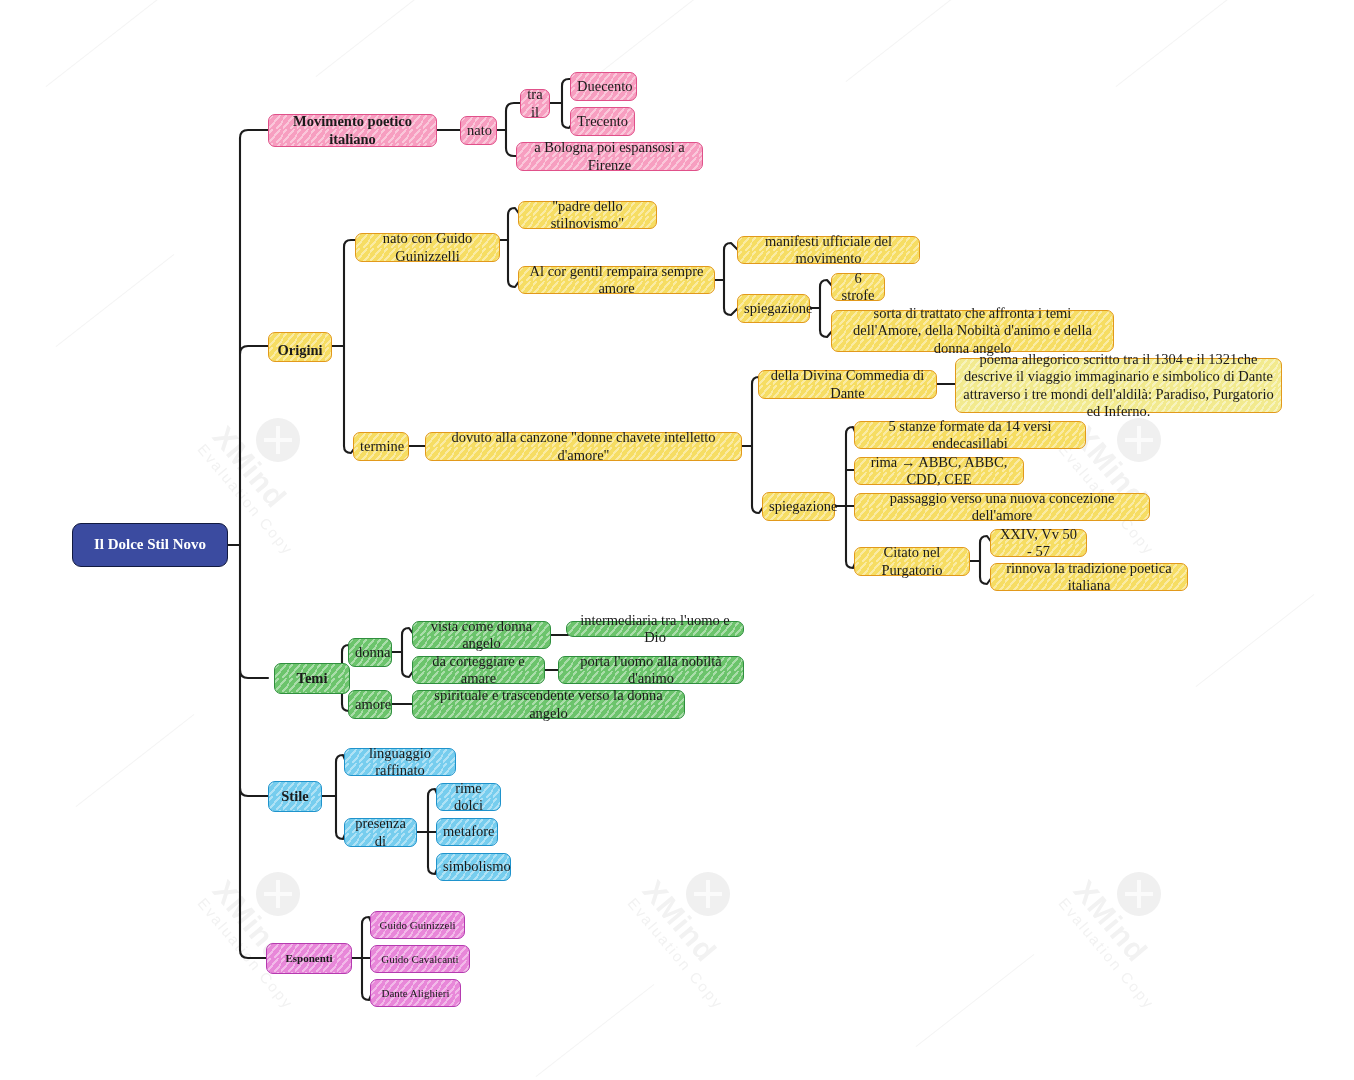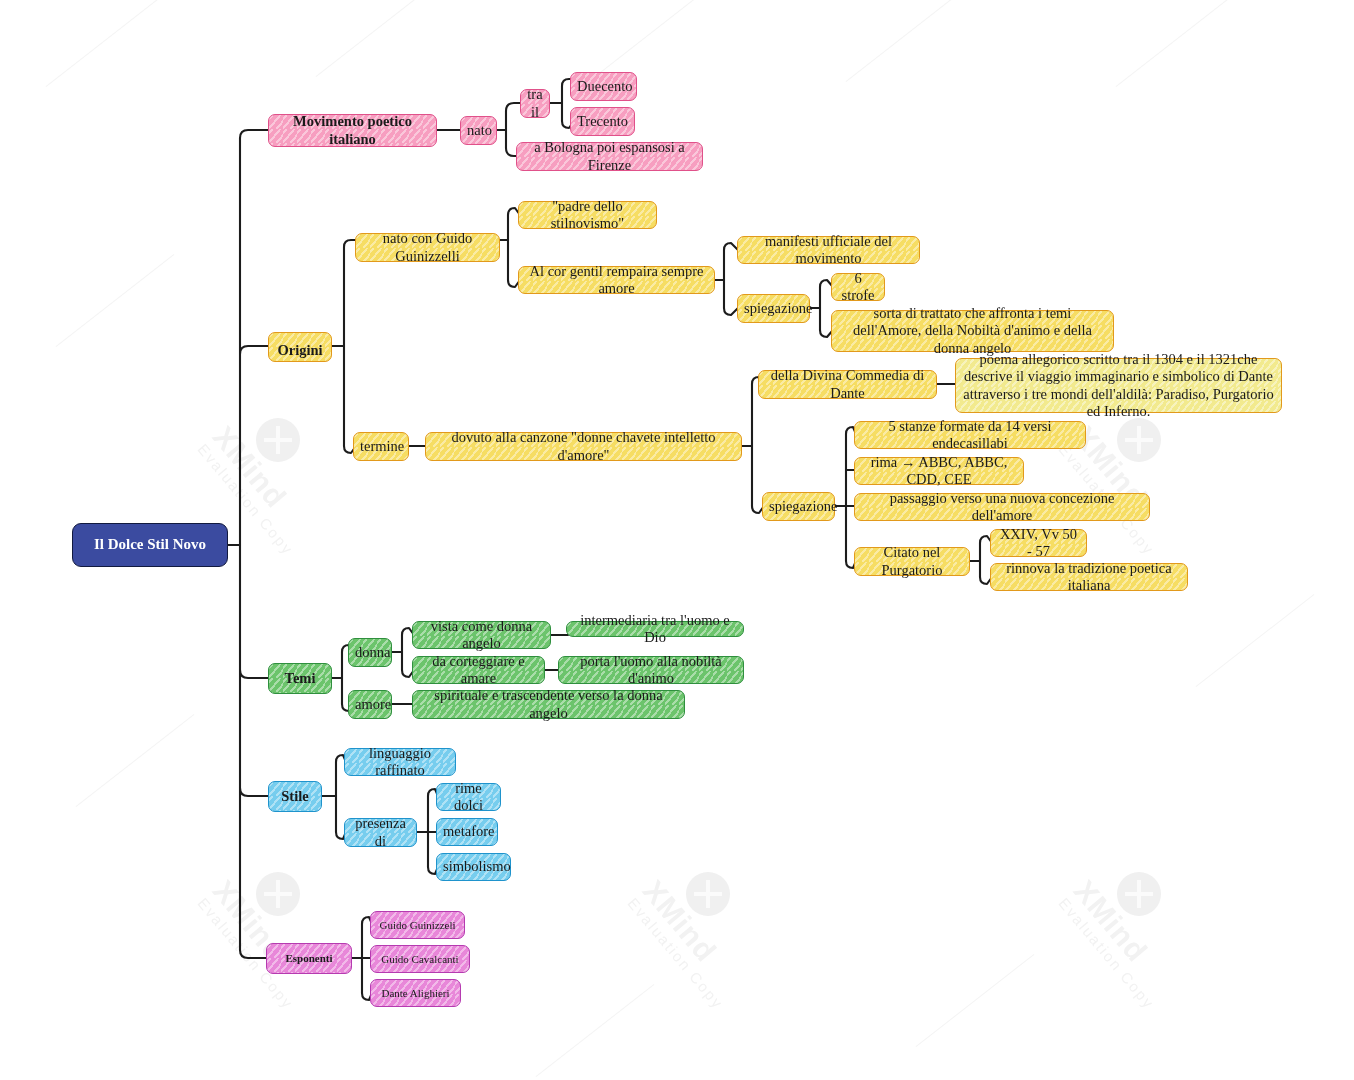--- a/index.html
+++ b/index.html
@@ -343,21 +343,21 @@
 <div class="node n-yellow" style="left:854px; top:547px; width:116px; height:29px;">
   <span class="lbl">Citato nel Purgatorio</span>
 </div>
 <div class="node n-yellow" style="left:990px; top:529px; width:97px; height:28px;">
   <span class="lbl">XXIV, Vv 50 - 57</span>
 </div>
 <div class="node n-yellow" style="left:990px; top:563px; width:198px; height:28px;">
   <span class="lbl">rinnova la tradizione poetica italiana</span>
 </div>
 
-<div class="node n-green bold" style="left:268px; top:663px; width:64px; height:31px;align-items:center;">
+<div class="node n-green bold" style="left:274px; top:663px; width:76px; height:31px;align-items:center;">
   <span class="lbl">Temi</span>
 </div>
 <div class="node n-green" style="left:348px; top:638px; width:44px; height:29px;">
   <span class="lbl">donna</span>
 </div>
 <div class="node n-green" style="left:412px; top:621px; width:139px; height:28px;">
   <span class="lbl">vista come donna angelo</span>
 </div>
 <div class="node n-green" style="left:566px; top:621px; width:178px; height:16px;">
   <span class="lbl">intermediaria tra l'uomo e Dio</span>

